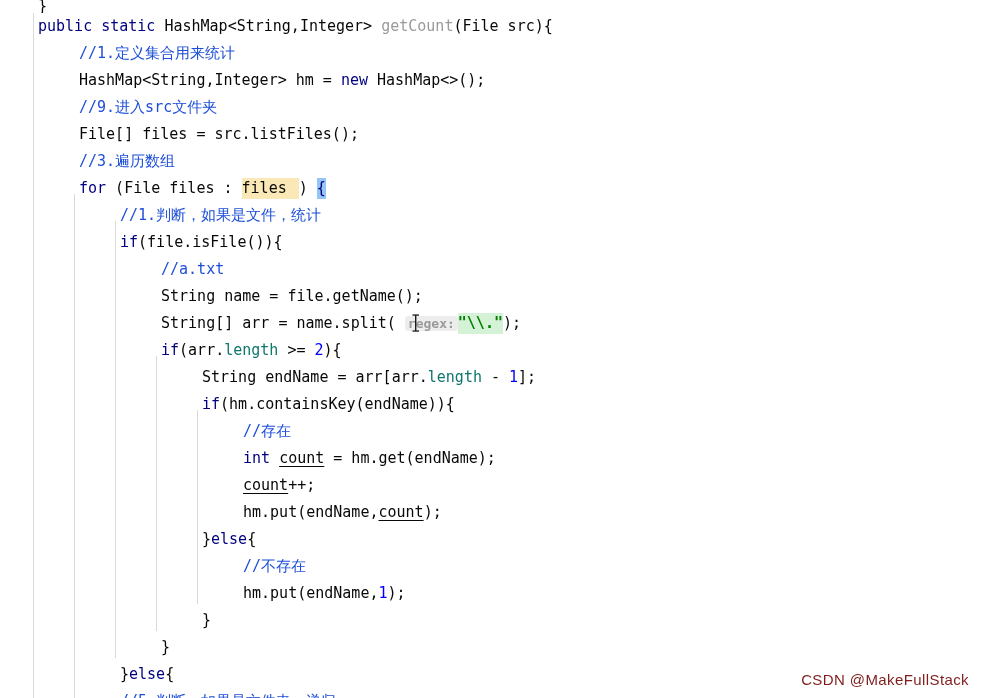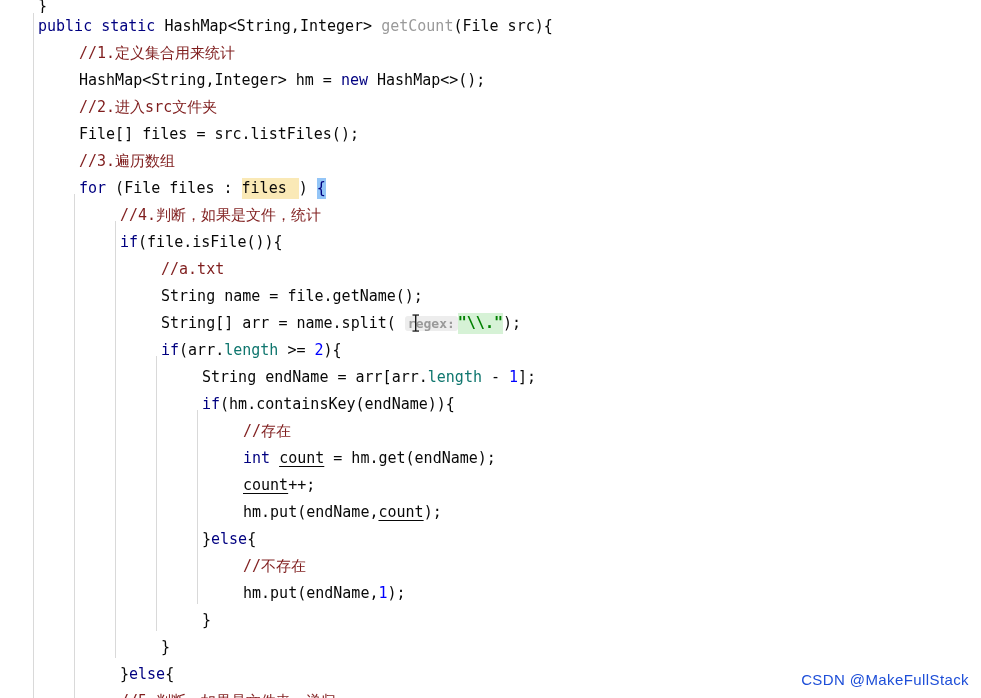--- a/index.html
+++ b/index.html
@@ -57,21 +57,21 @@
     color: #080808;
   }
   .line:first-child {
     height: 13px;
     line-height: 13px;
     overflow: hidden;
   }
 
   
   .kw      { color: #000080; font-weight: normal; }
-  .cmt     { color: #7f1d1d; }
+  .cmt     { color: #1d4ed8; }
   .str     { color: #008000; font-weight: bold; }
   .num     { color: #0000ff; }
   .decl    { color: #9a9a9a; margin-top: 35px; }
   .field   { color: #0f766e; }
   .plain   { color: #080808; }
   .lvar    { color: #080808; text-decoration: underline; text-underline-offset: 3px; }
 
   
   .hl-ident {
     background: #fae9b6;
@@ -97,21 +97,21 @@
     position: absolute;
     pointer-events: none;
   }
 
   .watermark {
     position: absolute;
     right: 12px;
     bottom: 10px;
     font-family: "Liberation Sans", sans-serif;
     font-size: 15px;
-    color: #1d4ed8;
+    color: #7f1d1d;
     letter-spacing: 0.4px;
     user-select: none;
   }
 </style>
 </head>
 <body>
 
 <div id="editor">
 
   <div class="guides">
@@ -125,29 +125,29 @@
   <div class="code">
 
     <div class="line"><span class="plain" style="margin-left:38px">}</span></div>
 
     <div class="line"><span style="display:inline-block;width:38px"></span><span class="kw">public</span><span class="plain"> </span><span class="kw">static</span><span class="plain"> </span><span class="plain">HashMap&lt;String,Integer&gt;</span><span class="plain"> </span><span class="decl">getCount</span><span class="plain">(File src){</span></div>
 
     <div class="line"><span style="display:inline-block;width:79px"></span><span class="cmt">//1.定义集合用来统计</span></div>
 
     <div class="line"><span style="display:inline-block;width:79px"></span><span class="plain">HashMap&lt;String,Integer&gt; hm = </span><span class="kw">new</span><span class="plain"> HashMap&lt;&gt;();</span></div>
 
-    <div class="line"><span style="display:inline-block;width:79px"></span><span class="cmt">//2.进入src文件夹</span></div>
+    <div class="line"><span style="display:inline-block;width:79px"></span><span class="cmt">//9.进入src文件夹</span></div>
 
     <div class="line"><span style="display:inline-block;width:79px"></span><span class="plain">File[] files = src.listFiles();</span></div>
 
     <div class="line"><span style="display:inline-block;width:79px"></span><span class="cmt">//3.遍历数组</span></div>
 
     <div class="line"><span style="display:inline-block;width:79px"></span><span class="kw">for</span><span class="plain"> (File files : </span><span class="plain hl-ident">files</span><span class="plain">) </span><span class="kw hl-brace">{</span></div>
 
-    <div class="line"><span style="display:inline-block;width:120px"></span><span class="cmt">//4.判断，如果是文件，统计</span></div>
+    <div class="line"><span style="display:inline-block;width:120px"></span><span class="cmt">//1.判断，如果是文件，统计</span></div>
 
     <div class="line"><span style="display:inline-block;width:120px"></span><span class="kw">if</span><span class="plain">(file.isFile()){</span></div>
 
     <div class="line"><span style="display:inline-block;width:161px"></span><span class="cmt">//a.txt</span></div>
 
     <div class="line"><span style="display:inline-block;width:161px"></span><span class="plain">String name = file.getName();</span></div>
 
     <div class="line"><span style="display:inline-block;width:161px"></span><span class="plain">String[] arr = name.split</span><span class="plain">( </span><span class="hint">regex:</span><span class="str hl-str">"\\."</span><span class="plain">);</span></div>
 
     <div class="line"><span style="display:inline-block;width:161px"></span><span class="kw">if</span><span class="plain">(arr.</span><span class="field">length</span><span class="plain"> &gt;= </span><span class="num">2</span><span class="plain">){</span></div>

